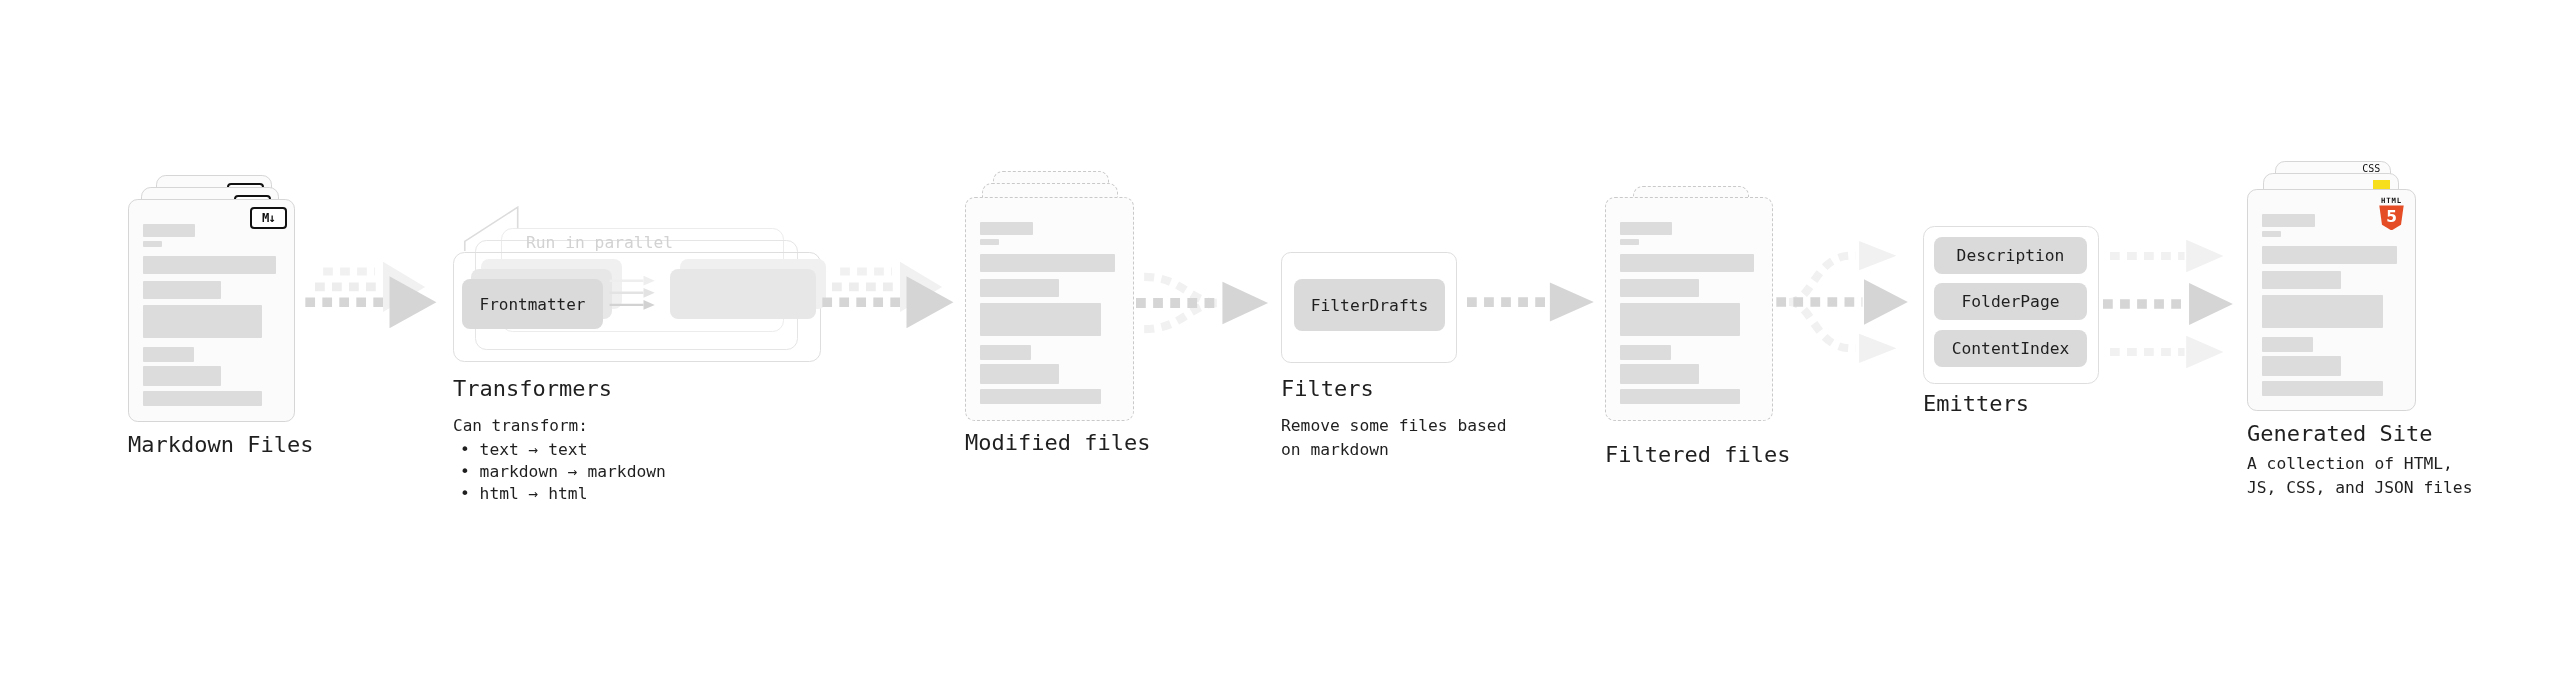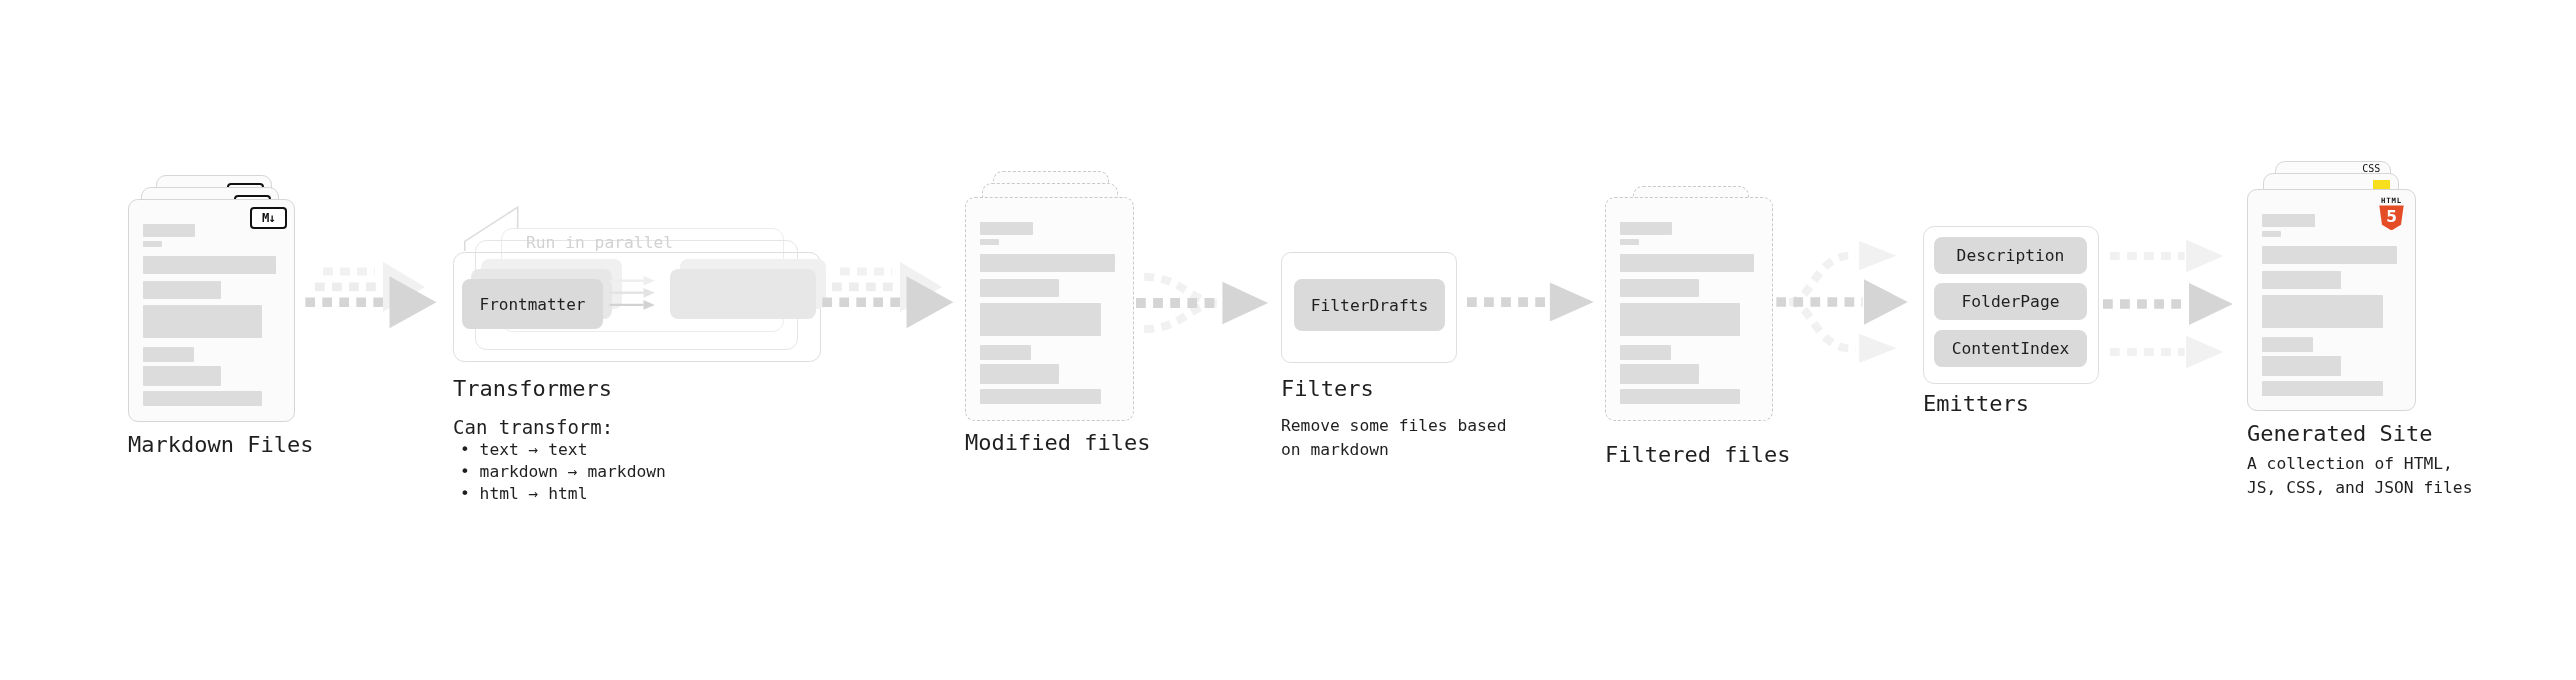--- a/index.html
+++ b/index.html
@@ -28,21 +28,21 @@
   .shield-num{color:#fff;font-size:15.4px;font-weight:bold;line-height:15.4px;font-family:"DejaVu Sans","Liberation Sans",sans-serif;}
   .js-badge{position:absolute;top:5.7px;right:8.1px;width:17px;height:10.6px;background:var(--js_yellow);}
   .css-badge{position:absolute;top:4.1px;right:6.5px;width:24.4px;text-align:center;}
   .css-word{font-size:10px;font-weight:normal;color:#111;line-height:6.5px;}
   .css-bar{width:21px;height:3.3px;background:var(--css_blue);margin:0.8px auto 0;}
 
   
   .title{position:absolute;font-size:22px;font-weight:500;color:var(--title_text);white-space:nowrap;}
   .subtext{position:absolute;font-size:16.3px;line-height:23.6px;color:var(--title_text);white-space:nowrap;}
   .subtext span{display:block;}
-  .note-heading{position:absolute;font-size:19px;color:var(--title_text);white-space:nowrap;}
+  .note-heading{position:absolute;font-size:16px;color:var(--title_text);white-space:nowrap;}
   .bullets{position:absolute;font-size:16.3px;line-height:22px;color:var(--title_text);white-space:nowrap;}
   .bullets span{display:block;}
   .callout-text{position:absolute;font-size:16.3px;color:var(--callout_gray);white-space:nowrap;}
 
   
   .tbox{position:absolute;border-radius:11.4px;background:transparent;}
   .pill{position:absolute;border-radius:8.1px;background:var(--pill_bg);color:var(--pill_text);
         font-size:16px;font-weight:500;display:flex;align-items:center;justify-content:center;white-space:nowrap;}
   .pill.ghost1{background:#e7e7e7;color:transparent;}
   .pill.ghost2{background:#f0f0f0;color:transparent;}

